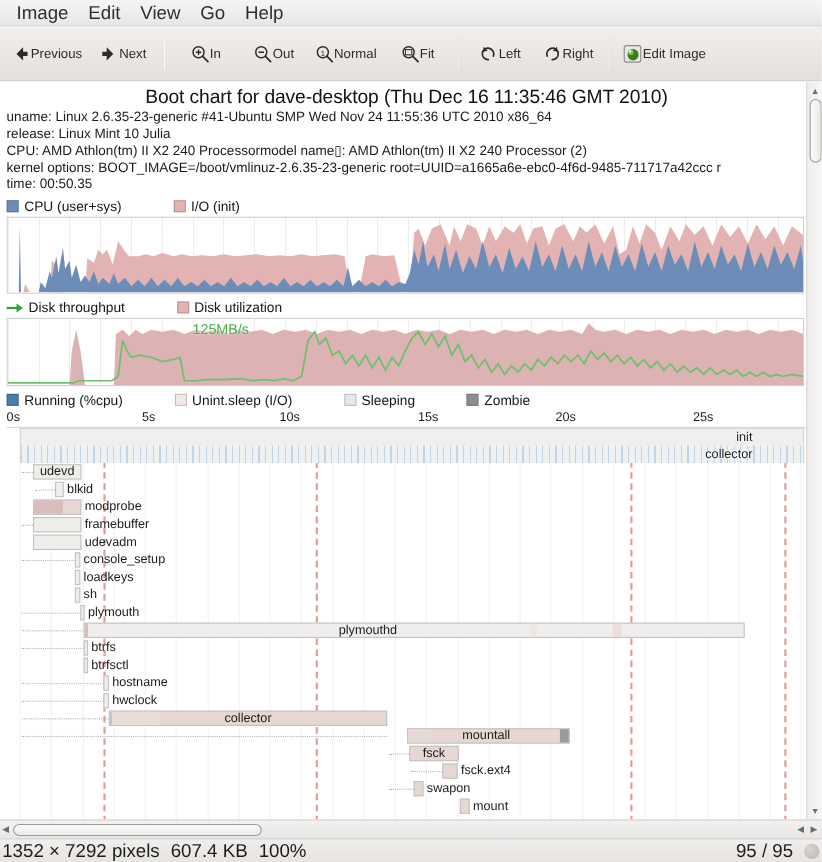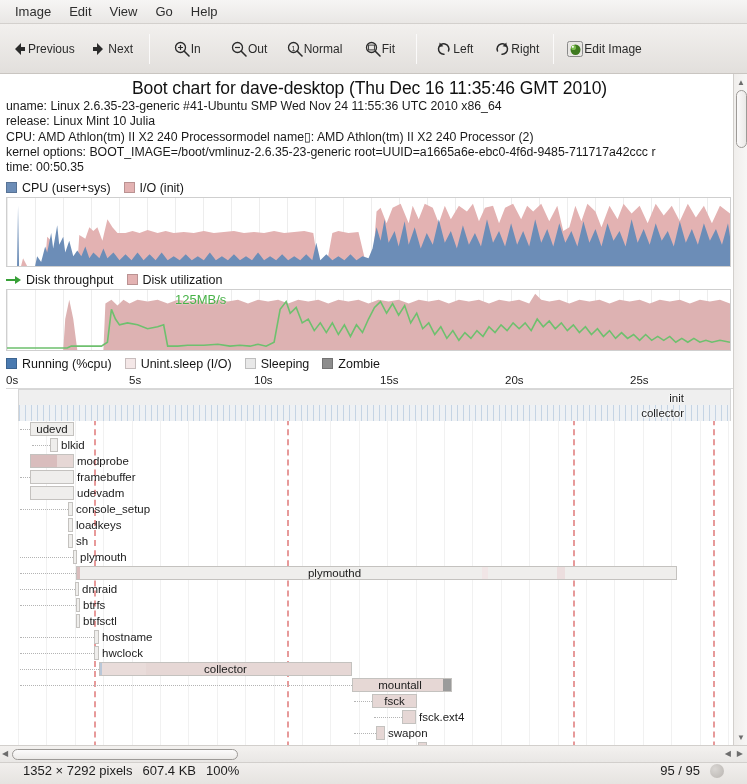--- a/index.html
+++ b/index.html
@@ -19,21 +19,21 @@
   
   .menubar {
     height: 24px;
     display: flex; align-items: center;
     padding-left: 6px;
     background: linear-gradient(#f6f5f4, #e9e7e5);
     border-bottom: 1px solid #d3d0cd;
     flex: 0 0 auto;
   }
   .menu-item {
-    font-size: 13px; color: #2e2e2e;
+    font-size: 17px; color: #2e2e2e;
     padding: 3px 9px; border-radius: 3px;
     cursor: default; white-space: nowrap;
   }
 
   
   .toolbar {
     height: 50px;
     display: flex; align-items: center;
     padding: 0 4px;
     background: linear-gradient(#f2f0ee, #e2dfdc);
@@ -86,21 +86,21 @@
   }
   .bc-sub {
     font-size: 12.3px; color: #1a1a1a; line-height: 15.3px;
     white-space: nowrap; overflow: hidden;
   }
 
   
   .legend {
     display: flex; 
     font-size: 12.5px; color: #161616;
-    height: 19px; margin-top: 3px;
+    height: 19px; margin-top: 3px; gap: 34px;
   }
   .legend .item { display: flex; align-items: center; margin-right: 13px; white-space: nowrap; }
   .sw {
     width: 11px; height: 11px; margin-right: 5px;
     border: 1px solid rgba(0,0,0,0.18);
     flex: 0 0 auto;
   }
   .arrowline { width: 15px; height: 11px; margin-right: 5px; position: relative; flex:0 0 auto;}
   .arrowline:before {
     content:""; position:absolute; left:0; top:5px; width:11px; height:2px; background:#37a037;
@@ -220,23 +220,23 @@
     background: linear-gradient(#fcfbfb,#eceae8);
     border: 1px solid #9d9a97; border-radius: 6px;
   }
   .hscroll .arrow-l { position:absolute; left:2px; top:3px; font-size:8px; color:#6d6d6d;}
   .hscroll .arrow-r { position:absolute; right:16px; top:3px; font-size:8px; color:#6d6d6d;}
   .hscroll .arrow-r2 { position:absolute; right:4px; top:3px; font-size:8px; color:#6d6d6d;}
 
   
   .statusbar {
     height: 22px; flex: 0 0 auto;
-    display: flex; align-items: flex-start;
-    padding: 0 23px;
-    font-size: 13px; color: #1d1d1d;
+    display: flex; align-items: flex-end;
+    padding: 0 2px;
+    font-size: 17px; color: #1d1d1d;
     background: linear-gradient(#f1efed,#e6e3e0);
     border-top: 1px solid #d2cfcc;
   }
   .statusbar .left { display: flex; gap: 10px; }
   .statusbar .right { margin-left: auto; display:flex; align-items:center; gap:10px; }
   .grip {
     width: 14px; height: 14px; border-radius: 50%;
     background: radial-gradient(circle at 35% 35%, #d9d6d3, #b9b5b1);
   }
 </style>
@@ -518,26 +518,20 @@
           <div class="procrow">
             <div class="treeline" style="left:14px; top:8px; width:56px"></div>
             <div class="bar" style="left:70px; width:601px">
               <div class="seg cpu" style="left:0; width:3px"></div>
               <div class="seg" style="left:405px; width:6px; background:#f1e6e6"></div>
               <div class="seg" style="left:480px; width:8px; background:#ecdede"></div>
               <span style="position:relative; left:-42px">plymouthd</span>
             </div>
           </div>
 
-          <div class="procrow">
-            <div class="treeline" style="left:14px; top:8px; width:55px"></div>
-            <div class="bar" style="left:69px; width:4px">
-              <span class="lbl-out">dmraid</span>
-            </div>
-          </div>
 
           <div class="procrow">
             <div class="treeline" style="left:14px; top:8px; width:56px"></div>
             <div class="bar" style="left:70px; width:4px">
               <span class="lbl-out">btrfs</span>
             </div>
           </div>
 
           <div class="procrow">
             <div class="bar" style="left:70px; width:4px">
@@ -563,21 +557,21 @@
             <div class="treeline" style="left:14px; top:8px; width:79px"></div>
             <div class="bar io" style="left:93px; width:253px">
               <div class="seg" style="left:0; width:2px; background:#b9c7d8"></div>
               <div class="seg" style="left:2px; width:44px; background:#e9dcda"></div>
               <span>collector</span>
             </div>
           </div>
 
           <div class="procrow">
             <div class="treeline" style="left:14px; top:8px; width:332px"></div>
-            <div class="bar io" style="left:346px; width:100px">
+            <div class="bar io" style="left:364px; width:148px">
               <div class="seg" style="left:0; width:22px; background:#e6d8d5"></div>
               <div class="seg zom" style="right:0; width:8px"></div>
               <span style="position:relative; left:-2px">mountall</span>
             </div>
           </div>
 
           <div class="procrow">
             <div class="treeline" style="left:348px; top:8px; width:18px"></div>
             <div class="bar io" style="left:366px; width:45px">
               <span>fsck</span>

